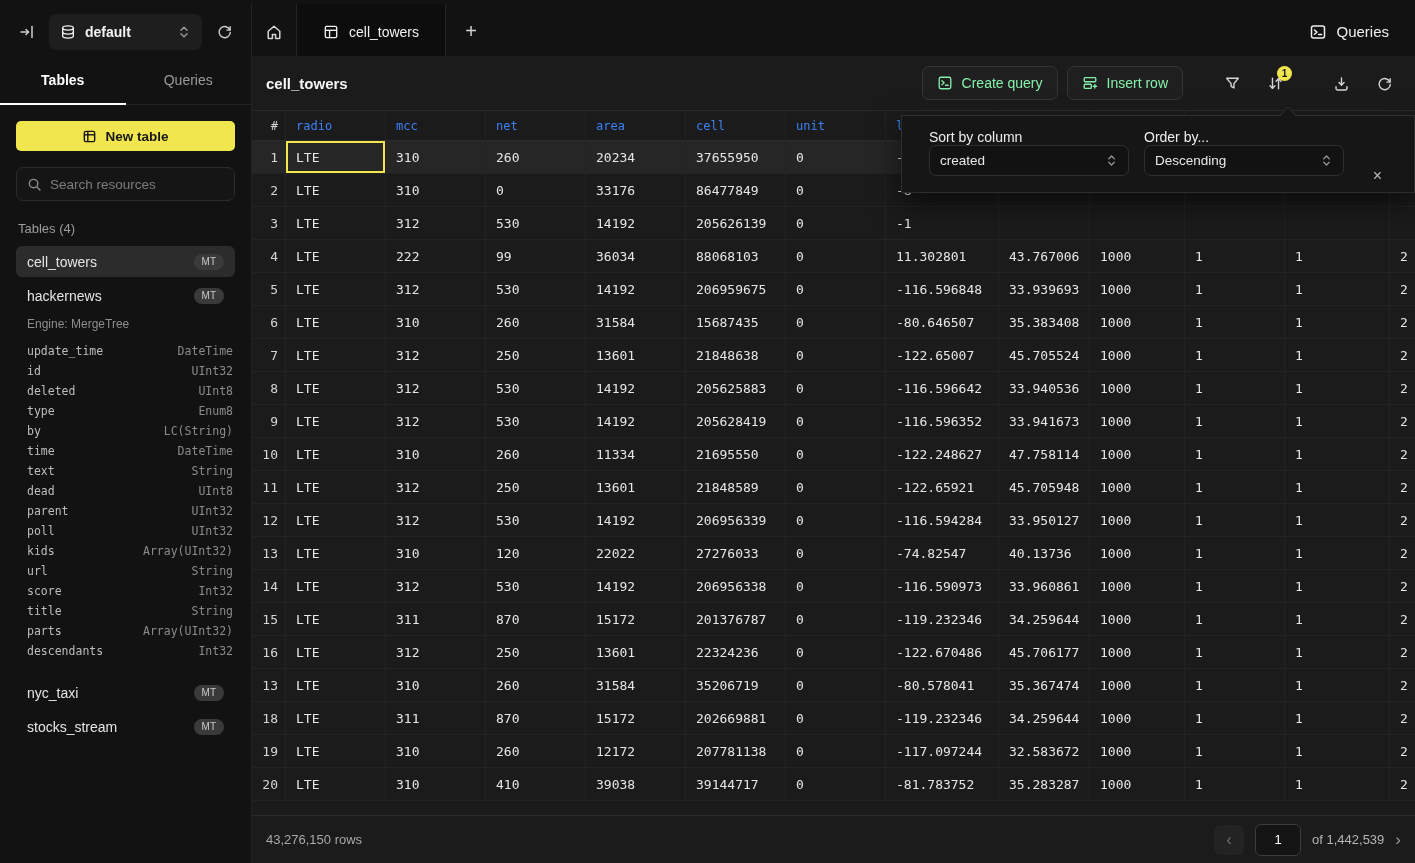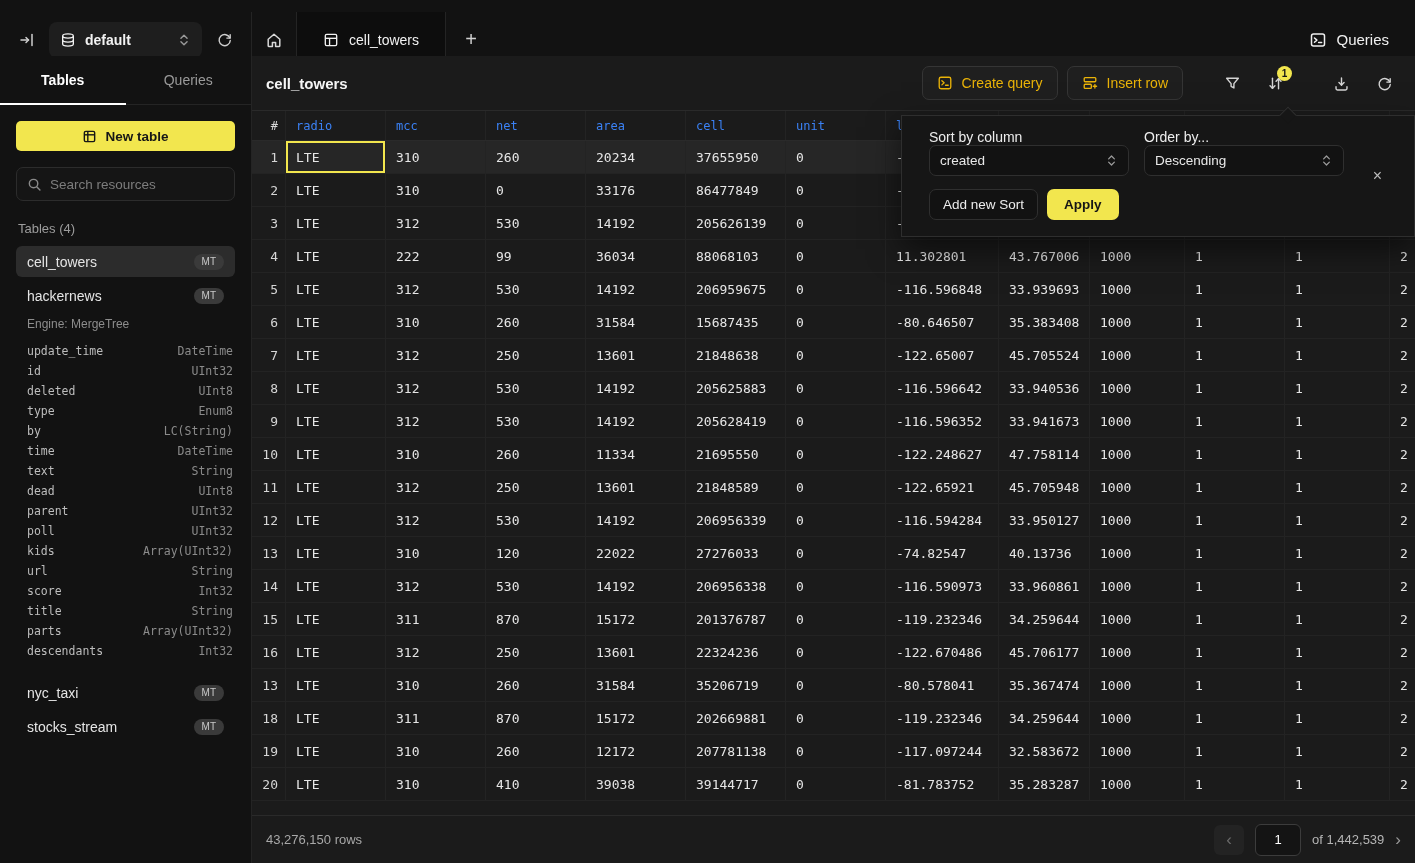--- a/index.html
+++ b/index.html
@@ -4,21 +4,21 @@
 <style>
   :root{ --accent:#f2e64e; }
   *{box-sizing:border-box;margin:0;padding:0}
   html,body{width:1415px;height:863px;overflow:hidden;background:#0f0f0f;
     font-family:"Liberation Sans",sans-serif;color:#e8e8e8;font-size:14px;cursor:default}
   button{font-family:inherit}
   svg{flex:none;display:block}
   .app{position:relative;width:1415px;height:863px;background:#121212}
 
   
-  .topbar{position:absolute;top:12px;left:0;right:0;height:56px;display:flex;align-items:stretch;
+  .topbar{position:absolute;top:4px;left:0;right:0;height:56px;display:flex;align-items:stretch;
     background:#121212;border-bottom:1px solid #242424}
   .topbar-left{width:252px;flex:none;display:flex;align-items:center;gap:7px;padding:0 12px;
     border-right:1px solid #242424}
   .icon-btn{background:none;border:none;color:#cfcfcf;display:flex;align-items:center;
     justify-content:center;width:30px;height:30px;cursor:pointer;border-radius:6px}
   .db-select{flex:1;height:36px;background:#1e1e1e;border:none;border-radius:8px;display:flex;
     align-items:center;gap:9px;padding:0 11px;color:#f2f2f2;font-size:14px;font-weight:700;cursor:pointer}
   .db-select .grow-sp{flex:1}
   .tabstrip{display:flex;align-items:stretch}
   .home-btn{width:44px;background:none;border:none;color:#d8d8d8;display:flex;align-items:center;
@@ -58,21 +58,21 @@
   .col-name{color:#bdbdbd}
   .col-type{color:#8b8b8b}
 
   
   .main{position:absolute;top:56px;left:252px;right:0;bottom:0;background:#1b1b1b;
     display:flex;flex-direction:column}
   .main-header{height:54px;flex:none;display:flex;align-items:center;padding:0 14px}
   .main-title{font-size:15px;font-weight:700;color:#f5f5f5}
   .toolbar{margin-left:auto;display:flex;align-items:center;gap:9px}
   .tool-btn{height:34px;display:flex;align-items:center;gap:9px;padding:0 14px;background:#1f1f1f;
-    border:1px solid #353535;border-radius:7px;color:#eab308;font-size:14px;cursor:pointer}
+    border:1px solid #353535;border-radius:7px;color:#86efac;font-size:14px;cursor:pointer}
   .tool-icon{width:34px;height:34px;display:flex;align-items:center;justify-content:center;
     background:none;border:none;color:#d4d4d4;cursor:pointer;position:relative}
   .tool-icon .badge{position:absolute;top:0;right:0;width:15px;height:15px;border-radius:50%;
     background:var(--accent);color:#161616;font-size:10px;font-weight:700;display:flex;
     align-items:center;justify-content:center}
   .tool-gap{width:14px}
 
   
   .grid{flex:1;overflow:hidden;font-family:"DejaVu Sans Mono",monospace}
   .grid-head{display:flex;height:31px;border-top:1px solid #2a2a2a;border-bottom:1px solid #2a2a2a}
@@ -693,24 +693,20 @@
     <div class="sp-grid">
       <div class="sp-col">
         <label class="sp-label">Sort by column</label>
         <button class="sp-select">
           <span>created</span>
           <svg width="13" height="13" viewBox="0 0 16 16" fill="none" stroke="currentColor" stroke-width="1.6" stroke-linecap="round" stroke-linejoin="round">
               <path d="m4.5 6 3.5-3.5L11.5 6"></path>
               <path d="m4.5 10 3.5 3.5L11.5 10"></path>
             </svg>
         </button>
-        <div class="sp-btns">
-          <button class="sp-add">Add new Sort</button>
-          <button class="sp-apply">Apply</button>
-        </div>
       </div>
       <div class="sp-col">
         <label class="sp-label">Order by...</label>
         <button class="sp-select">
           <span>Descending</span>
           <svg width="13" height="13" viewBox="0 0 16 16" fill="none" stroke="currentColor" stroke-width="1.6" stroke-linecap="round" stroke-linejoin="round">
               <path d="m4.5 6 3.5-3.5L11.5 6"></path>
               <path d="m4.5 10 3.5 3.5L11.5 10"></path>
             </svg>
         </button>

